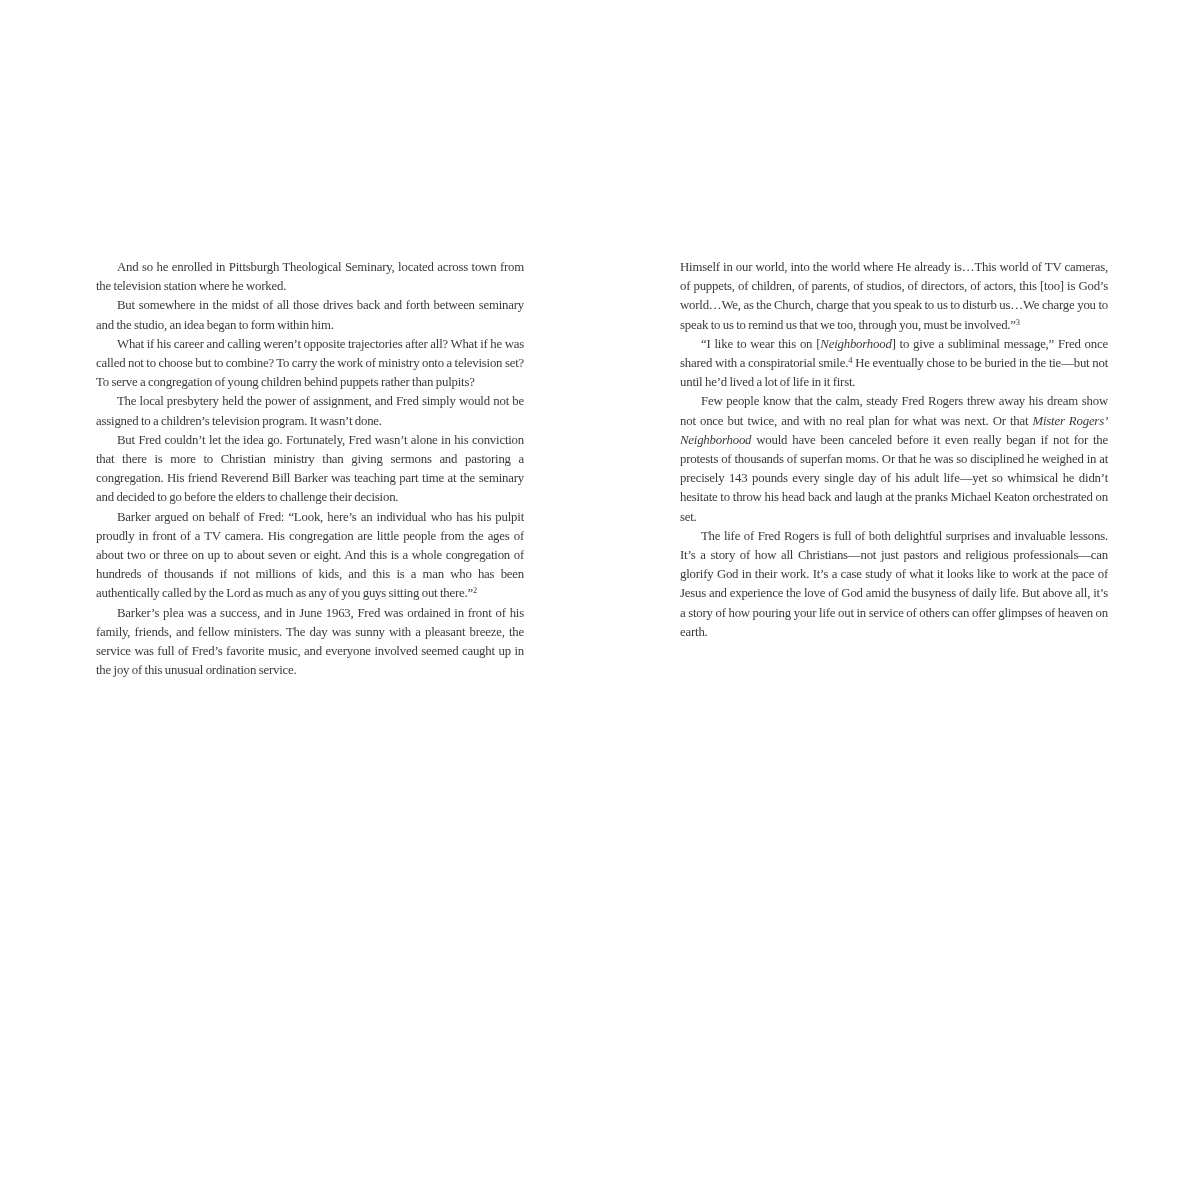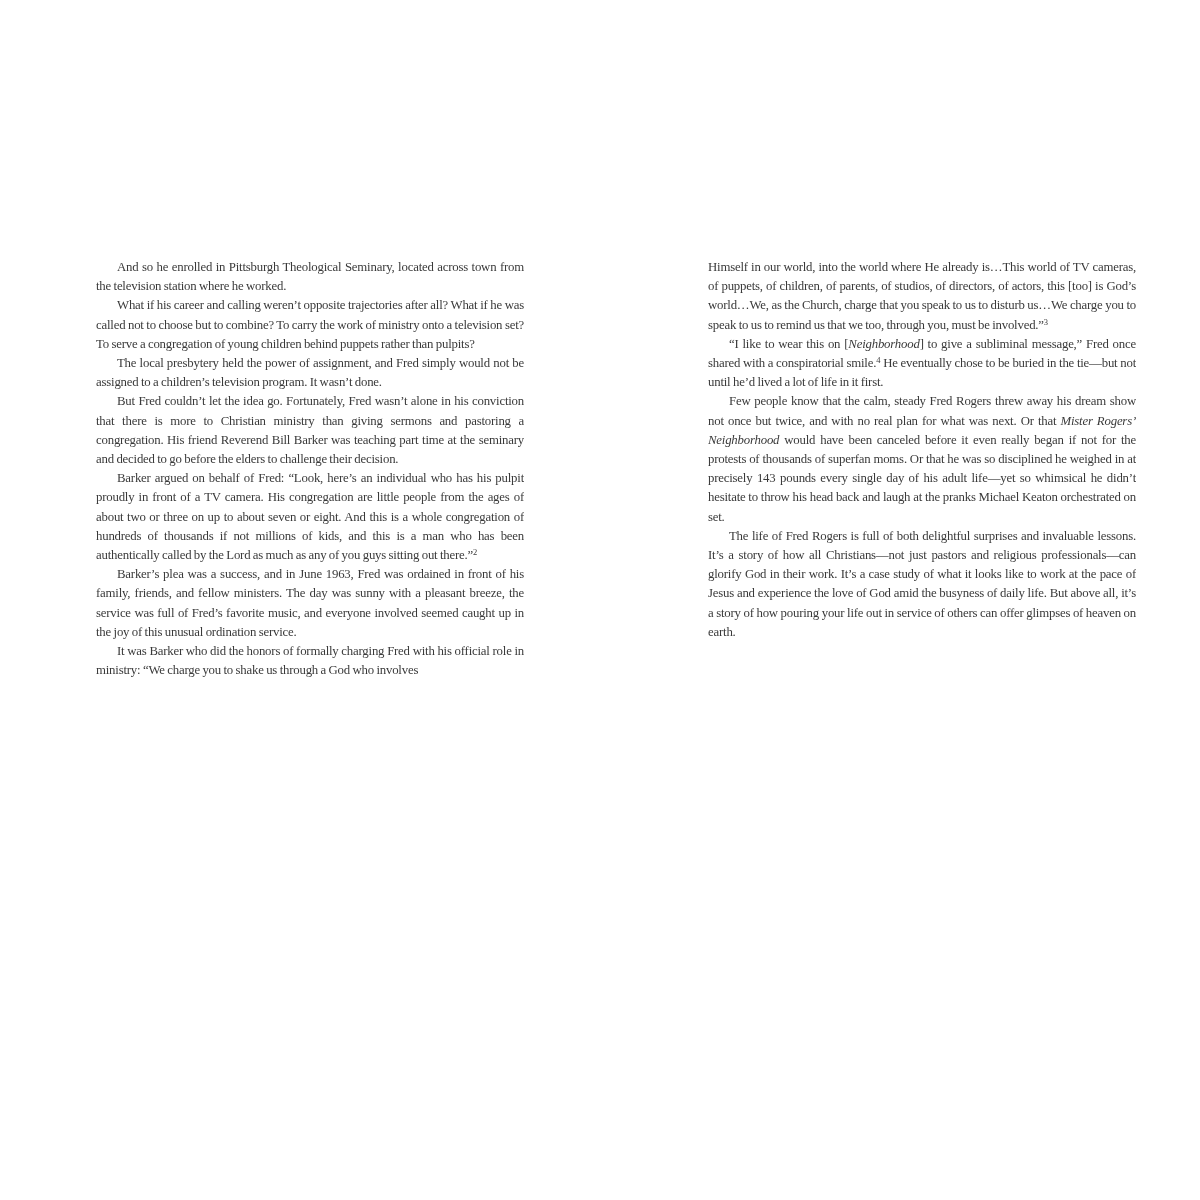--- a/index.html
+++ b/index.html
@@ -23,21 +23,21 @@
     width: 428px;
     font-size: 12.8px;
     line-height: 19.2px;
     text-align: justify;
     letter-spacing: -0.2px;
     word-spacing: -0.5px;
     overflow: hidden;
     max-height: 706px;
   }
   .text-column.left-col  { left: 96px;  }
-  .text-column.right-col { left: 708px; }
+  .text-column.right-col { left: 680px; }
   .para {
     margin: 0;
   }
   .para.indent {
     text-indent: 21px;
   }
   .para:last-child {
     text-align-last: left;
   }
   .para em {
@@ -85,26 +85,26 @@
     color: #232323;
   }
 </style>
 </head>
 <body>
 
 <div class="spread">
 
   <div class="text-column left-col" id="left-column">
       <p class="para indent">And so he enrolled in Pittsburgh Theological Seminary, located across town from the television station where he worked.</p>
+      <p class="para indent">But somewhere in the midst of all those drives back and forth between seminary and the studio, an idea began to form within him.</p>
       <p class="para indent">What if his career and calling weren’t opposite trajectories after all? What if he was called not to choose but to combine? To carry the work of ministry onto a television set? To serve a congregation of young children behind puppets rather than pulpits?</p>
       <p class="para indent">The local presbytery held the power of assignment, and Fred simply would not be assigned to a children’s television program. It wasn’t done.</p>
       <p class="para indent">But Fred couldn’t let the idea go. Fortunately, Fred wasn’t alone in his conviction that there is more to Christian ministry than giving sermons and pastoring a congregation. His friend Reverend Bill Barker was teaching part time at the seminary and decided to go before the elders to challenge their decision.</p>
       <p class="para indent">Barker argued on behalf of Fred: “Look, here’s an individual who has his pulpit proudly in front of a TV camera. His congregation are little people from the ages of about two or three on up to about seven or eight. And this is a whole congregation of hundreds of thousands if not millions of kids, and this is a man who has been authentically called by the Lord as much as any of you guys sitting out there.”<sup>2</sup></p>
       <p class="para indent">Barker’s plea was a success, and in June 1963, Fred was ordained in front of his family, friends, and fellow ministers. The day was sunny with a pleasant breeze, the service was full of Fred’s favorite music, and everyone involved seemed caught up in the joy of this unusual ordination service.</p>
-      <p class="para indent">It was Barker who did the honors of formally charging Fred with his official role in ministry: “We charge you to shake us through a God who involves</p>
     </div>
 
   <div class="text-column right-col" id="right-column">
       <p class="para">Himself in our world, into the world where He already is…This world of TV cameras, of puppets, of children, of parents, of studios, of directors, of actors, this [too] is God’s world…We, as the Church, charge that you speak to us to disturb us…We charge you to speak to us to remind us that we too, through you, must be involved.”<sup>3</sup></p>
       <p class="para indent">“I like to wear this on [<em>Neighborhood</em>] to give a subliminal message,” Fred once shared with a conspiratorial smile.<sup>4</sup> He eventually chose to be buried in the tie—but not until he’d lived a lot of life in it first.</p>
       <p class="para indent">Few people know that the calm, steady Fred Rogers threw away his dream show not once but twice, and with no real plan for what was next. Or that <em>Mister Rogers’ Neighborhood</em> would have been canceled before it even really began if not for the protests of thousands of superfan moms. Or that he was so disciplined he weighed in at precisely 143 pounds every single day of his adult life—yet so whimsical he didn’t hesitate to throw his head back and laugh at the pranks Michael Keaton orchestrated on set.</p>
       <p class="para indent">The life of Fred Rogers is full of both delightful surprises and invaluable lessons. It’s a story of how all Christians—not just pastors and religious professionals—can glorify God in their work. It’s a case study of what it looks like to work at the pace of Jesus and experience the love of God amid the busyness of daily life. But above all, it’s a story of how pouring your life out in service of others can offer glimpses of heaven on earth.</p>
     </div>
 
   <div class="footer left-footer">

